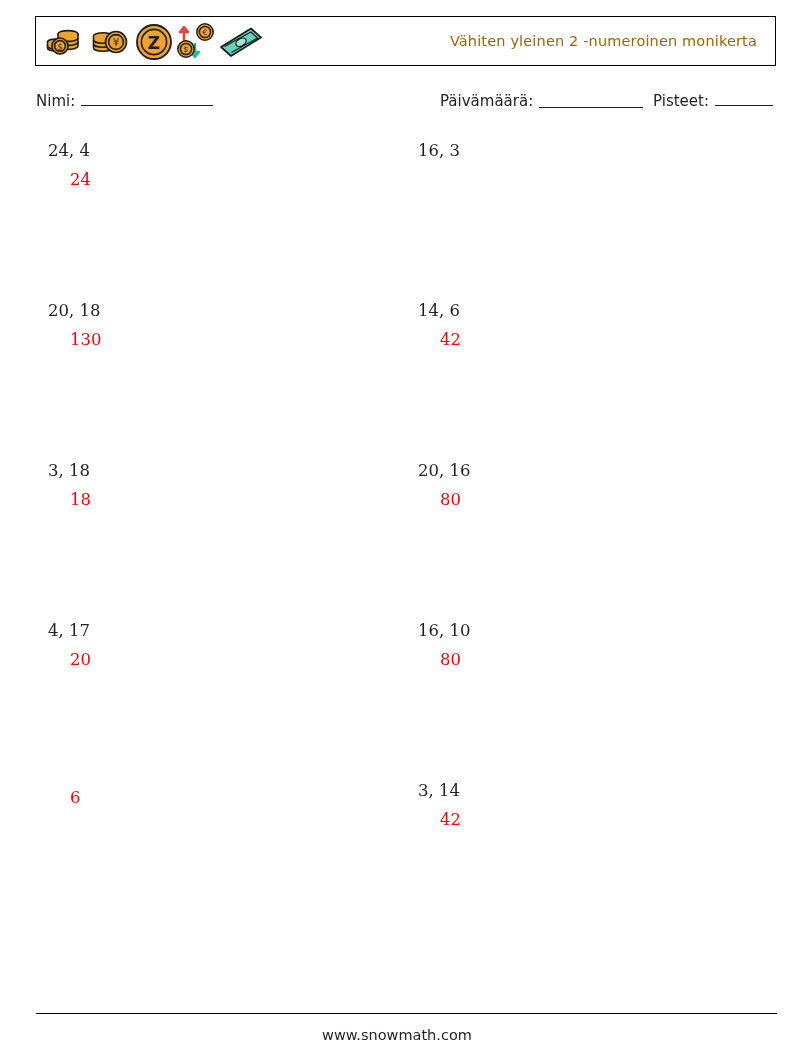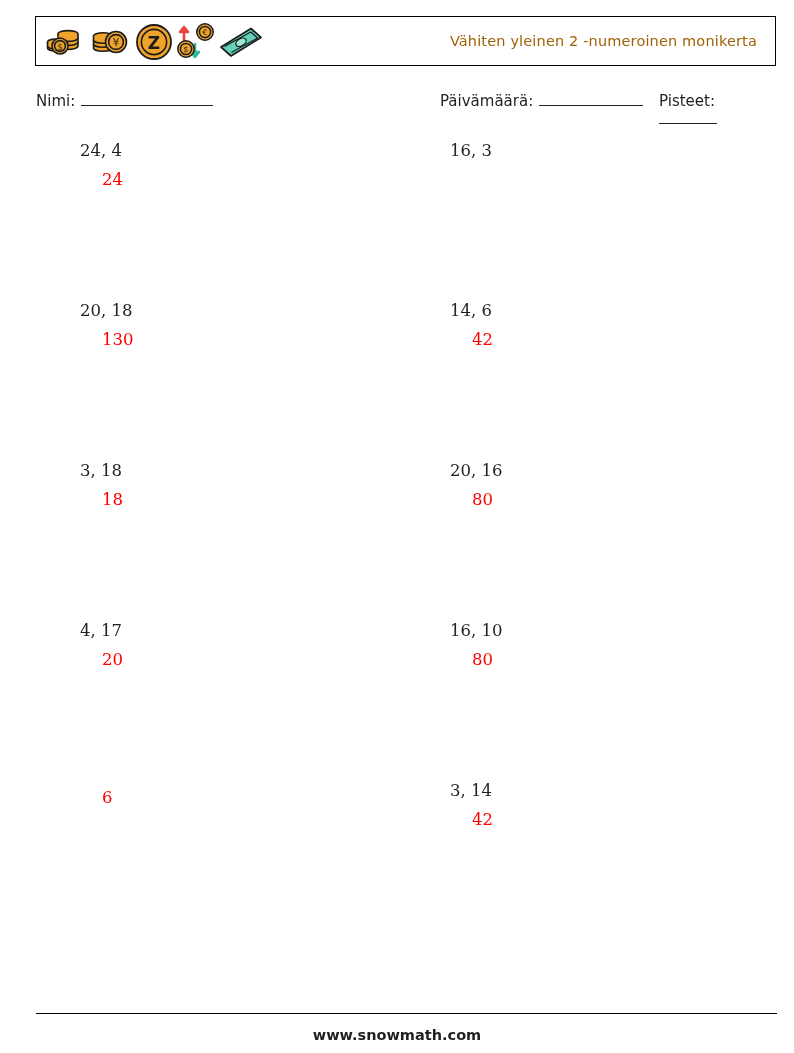--- a/index.html
+++ b/index.html
@@ -70,33 +70,32 @@
     white-space: nowrap;
   }
   .meta-label { color: #231f20; }
   .meta-rule {
     display: inline-block;
     border-bottom: 1.4px solid #231f20;
     margin-left: 6px;
     height: 13px;
   }
   #meta-name  { left: 0px;   top: 0; text-align: center; }
-  #meta-date  { left: 404px; top: 0; }
-  #meta-score { left: 617px; top: 0; flex-direction: column; }
+  #meta-date  { left: 404px; top: 0; align-items: center; }
+  #meta-score { left: 617px; top: 0; }
   #meta-name  .meta-rule { width: 132px; }
   #meta-date  .meta-rule { width: 104px; }
   #meta-score .meta-rule { width: 58px; }
 
   
   .problems {
     position: absolute;
     left: 0;
     top: 140px;
     width: 646px;
-    padding-left: 32px;
   }
   .prob-row {
     position: relative;
     height: 160px;
   }
   .prob-cell {
     position: absolute;
     top: 0;
     width: 350px;
   }
@@ -128,21 +127,21 @@
     width: 741px;
     border-top: 1.6px solid #000000;
   }
   .footer-text {
     position: absolute;
     left: 0;
     top: 1027px;
     width: 794px;
     text-align: center;
     font-size: 14.5px;
-    font-weight: bold;
+    font-weight: normal;
     color: #231f20;
     font-family: "DejaVu Sans", sans-serif;
   }
 </style>
 </head>
 <body>
 
 <div class="header-box">
 
   <div class="header-icons">

